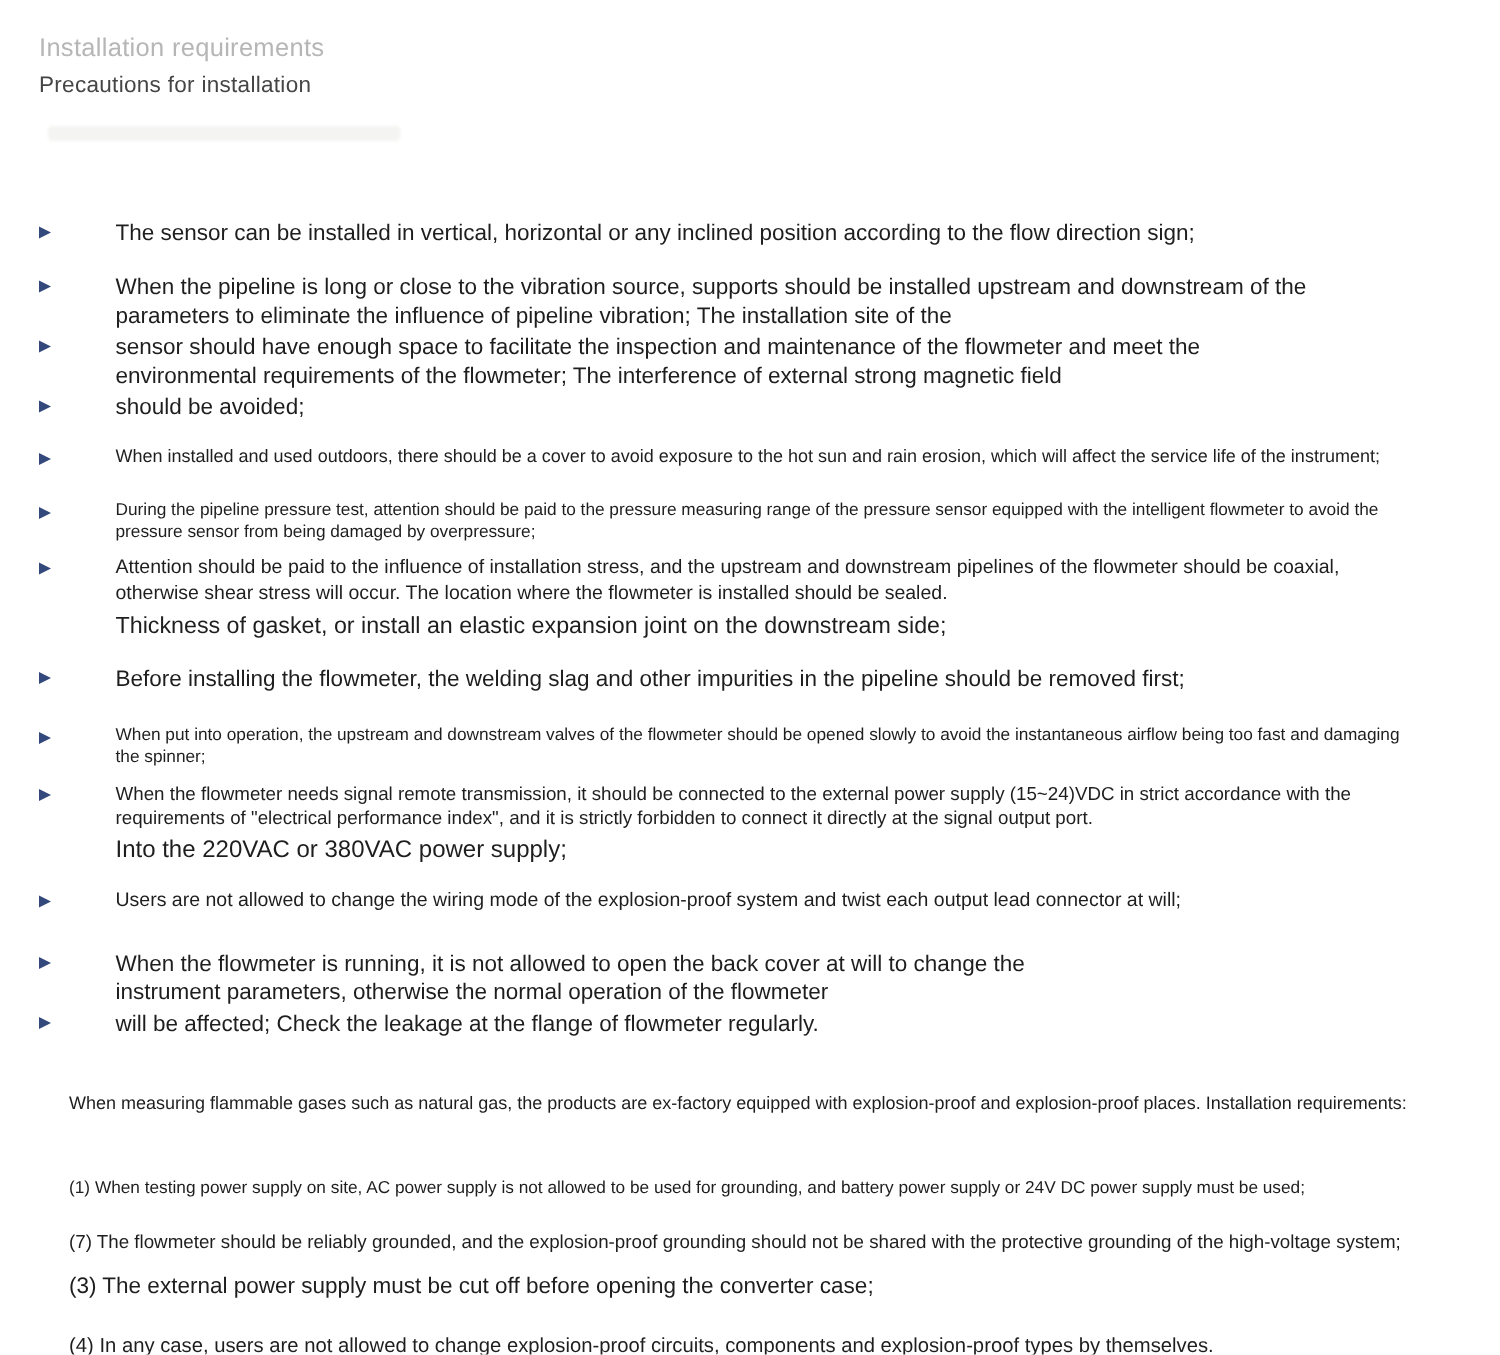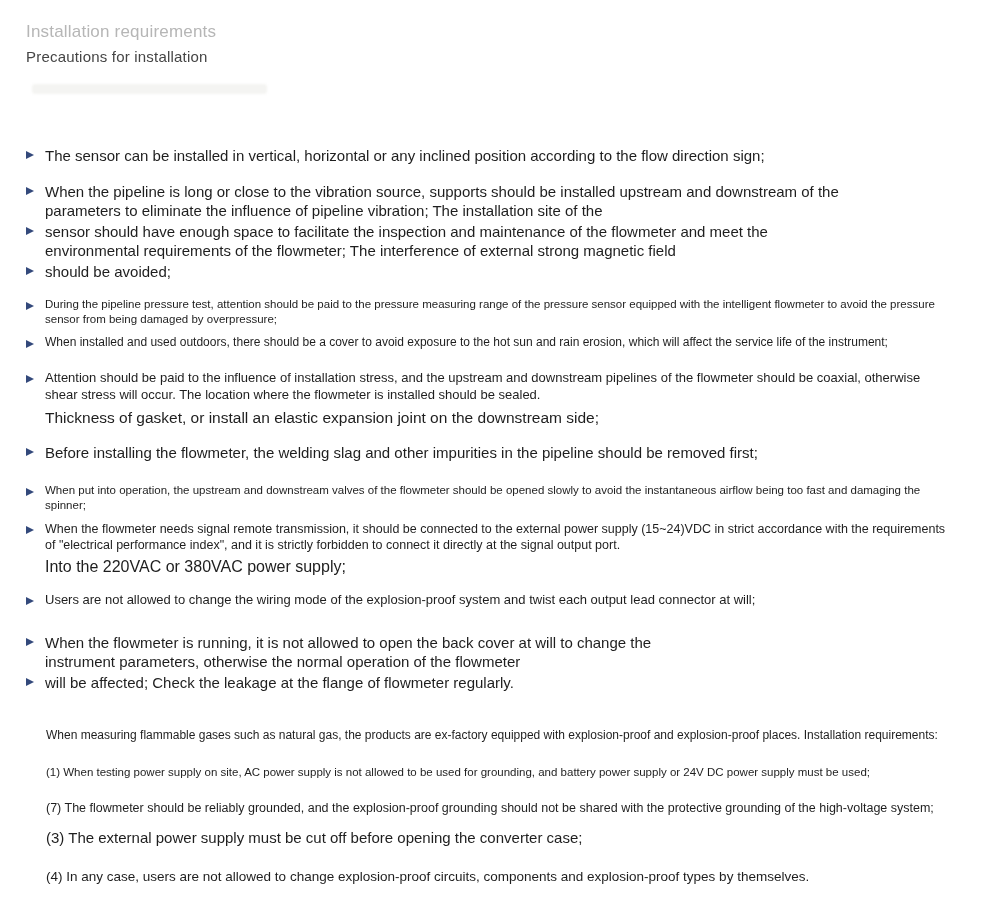--- a/index.html
+++ b/index.html
@@ -12,21 +12,21 @@
   html,body{width:1000px;height:903px;background:#ffffff;overflow:hidden;}
   body{font-family:"Liberation Sans","DejaVu Sans",sans-serif;color:var(--text);}
   .page{width:968px;height:903px;padding:20px 20px 0 26px;position:relative;}
 
   .header{margin-bottom:0;}
   .header .subtitle{font-size:17px;line-height:24px;color:var(--subtitle);font-weight:400;letter-spacing:.2px;}
   .header .title{font-size:15px;line-height:26px;color:var(--title);font-weight:400;letter-spacing:.2px;}
   .ghost{width:235px;height:10px;background:#f4f4f2;border-radius:3px;margin:14px 0 0 6px;filter:blur(1px);}
 
   .list{margin-top:52px;}
-  .bullet-item{display:flex;align-items:flex-start;margin-bottom:16px;}
+  .bullet-item{display:flex;align-items:flex-start;margin-bottom:16px;gap:32px;}
   .arrow{flex:0 0 auto;width:0;height:0;margin:5px 11px 0 0;
          border-top:4.5px solid transparent;border-bottom:4.5px solid transparent;
          border-left:8.5px solid var(--bullet);}
   .bullet-text{max-width:942px;}
   .bullet-text .main{line-height:1.3;}
   .bullet-text .suffix{margin-top:4px;line-height:1.3;}
 
   .v-lg  .main{font-size:15px;}
   .v-md  .main{font-size:13px;}
   .v-sm  .main{font-size:12px;}
@@ -35,21 +35,21 @@
   .suffix-lg{font-size:15.5px;}
   .suffix-xl{font-size:16px;}
   .g0{margin-bottom:1px;} .g8{margin-bottom:8px;} .g14{margin-bottom:14px;}
   .g15{margin-bottom:15px;} .g16{margin-bottom:16px;} .g20{margin-bottom:20px;}
   .g24{margin-bottom:24px;}
 
   .footer{margin-top:36px;padding-left:20px;}
   .fpara{line-height:1.3;max-width:950px;}
   .f-sm{font-size:12px;} .f-xs{font-size:11.5px;} .f-sm2{font-size:12.5px;}
   .f-xl{font-size:15px;} .f-lg{font-size:13.5px;}
-  .fg12{margin-bottom:12px;} .fg20{margin-bottom:20px;} .fg25{margin-bottom:21px;}
+  .fg12{margin-bottom:12px;} .fg20{margin-bottom:20px;} .fg25{margin-bottom:41px;}
 </style>
 </head>
 <body>
 
 <div class="page">
 
   <div class="header">
     <div class="subtitle">Installation requirements</div>
     <div class="title">Precautions for installation</div>
     <div class="ghost"></div>
@@ -81,32 +81,32 @@
   </div>
 
   <div class="bullet-item v-lg g16">
     <span class="arrow"></span>
     <div class="bullet-text">
       <p class="main">should be avoided;</p>
 
     </div>
   </div>
 
+  <div class="bullet-item v-sm g20">
+    <span class="arrow"></span>
+    <div class="bullet-text">
+      <p class="main">When installed and used outdoors, there should be a cover to avoid exposure to the hot sun and rain erosion, which will affect the service life of the instrument;</p>
+
+    </div>
+  </div>
+
   <div class="bullet-item v-xs g8">
     <span class="arrow"></span>
     <div class="bullet-text">
       <p class="main">During the pipeline pressure test, attention should be paid to the pressure measuring range of the pressure sensor equipped with the intelligent flowmeter to avoid the pressure sensor from being damaged by overpressure;</p>
-
-    </div>
-  </div>
-
-  <div class="bullet-item v-sm g20">
-    <span class="arrow"></span>
-    <div class="bullet-text">
-      <p class="main">When installed and used outdoors, there should be a cover to avoid exposure to the hot sun and rain erosion, which will affect the service life of the instrument;</p>
 
     </div>
   </div>
 
   <div class="bullet-item v-md g15">
     <span class="arrow"></span>
     <div class="bullet-text">
       <p class="main">Attention should be paid to the influence of installation stress, and the upstream and downstream pipelines of the flowmeter should be coaxial, otherwise shear stress will occur. The location where the flowmeter is installed should be sealed.</p>
       <p class="suffix suffix-lg">Thickness of gasket, or install an elastic expansion joint on the downstream side;</p>
     </div>

